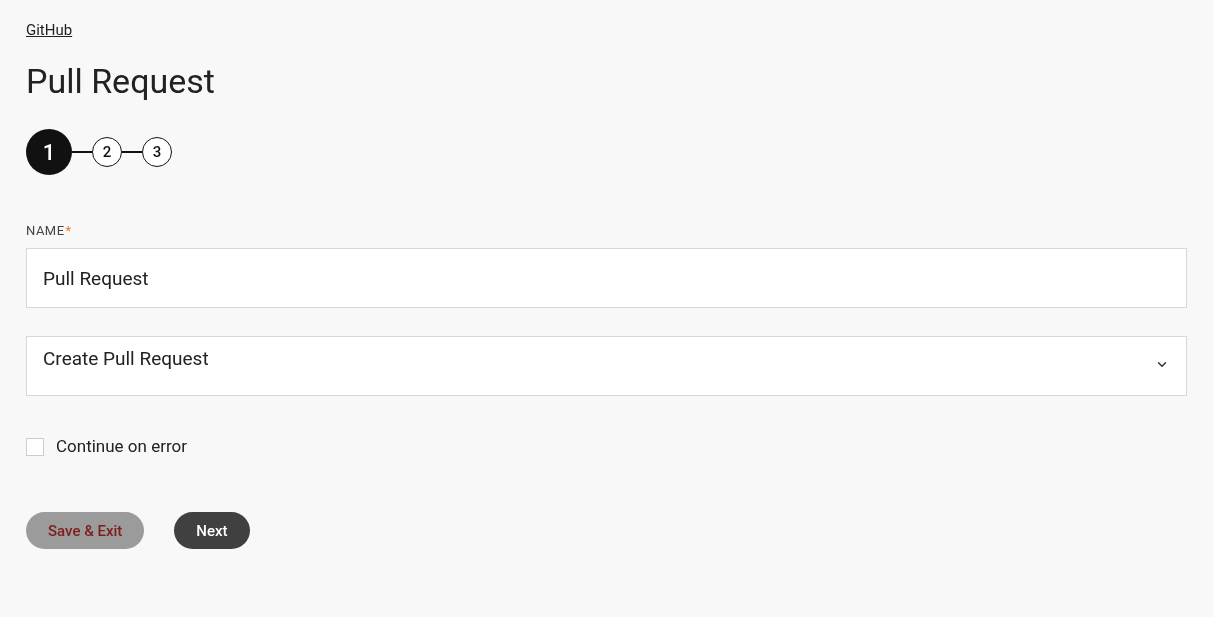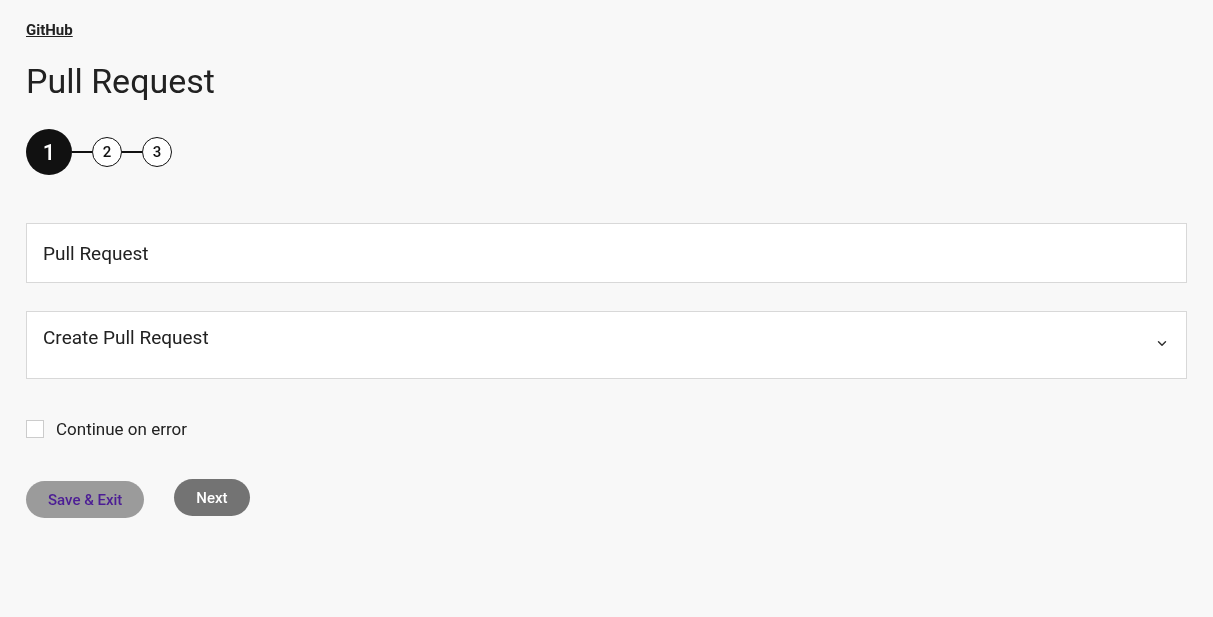--- a/index.html
+++ b/index.html
@@ -14,21 +14,20 @@
       width: 1213px;
       color: #222;
     }
     .breadcrumb {
       font-size: 15px;
       color: #222;
       text-decoration: underline;
       display: inline-block;
       margin-bottom: 22px;
       cursor: pointer;
-      font-weight: bold;
     }
     .page-title {
       font-size: 34px;
       font-weight: 400;
       color: #222;
       margin-bottom: 28px;
     }
     .stepper {
       display: flex;
       align-items: center;
@@ -88,21 +87,21 @@
       border: 1px solid #d8d8d8;
       outline: none;
       font-family: inherit;
     }
     .select-wrap {
       position: relative;
       width: 100%;
     }
     .select-input {
       width: 100%;
-      height: 68px;
+      height: 60px;
       padding: 0 44px 15px 16px;
       font-size: 19px;
       color: #222;
       background: #fff;
       border: 1px solid #d8d8d8;
       outline: none;
       cursor: pointer;
       text-align: right;
       font-family: inherit;
       display: flex;
@@ -110,24 +109,24 @@
     }
     .chevron {
       position: absolute;
       right: 18px;
       top: 50%;
       transform: translateY(-50%);
       pointer-events: none;
     }
     .checkbox-row {
       display: flex;
-      align-items: center;
+      align-items: flex-end;
       gap: 12px;
       margin-top: 40px;
-      margin-bottom: 34px;
+      margin-bottom: 56px;
     }
     .checkbox {
       width: 18px;
       height: 18px;
       border: 1px solid #ccc;
       background: #fff;
       cursor: pointer;
     }
     .checkbox-label {
       font-size: 17px;
@@ -142,47 +141,48 @@
       padding: 0 22px;
       border: none;
       border-radius: 19px;
       font-size: 15px;
       font-weight: 500;
       cursor: pointer;
       font-family: inherit;
     }
     .btn-secondary {
       background: #9b9b9b;
-      color: #4c1d95;
-      margin-top: 8px;
+      color: #7f1d1d;
     }
     .btn-primary {
-      background: #737373;
+      background: #404040;
       color: #fff;
-      margin-top: 6px;
     }
   </style>
 </head>
 <body>
 
 
 
 <a class="breadcrumb">GitHub</a>
 
 <h1 class="page-title">Pull Request</h1>
 
 <div class="stepper">
   <div class="step active">1</div>
   <div class="step-sep"></div>
   <div class="step">2</div>
   <div class="step-sep"></div>
   <div class="step">3</div>
 </div>
 
 <div class="form-group">
+  <label class="form-label">
+    <span>NAME</span><span class="req-star">*</span>
+  </label>
   <input type="text" class="text-input" value="Pull Request" style="">
 </div>
 
 <div class="form-group">
   <div class="select-wrap">
     <button type="button" class="select-input">
       <span>Create Pull Request</span>
     </button>
     <span class="chevron">
       <svg width="14" height="14" viewBox="0 0 24 24" fill="none" stroke="#333" stroke-width="2.5" stroke-linecap="round" stroke-linejoin="round">

